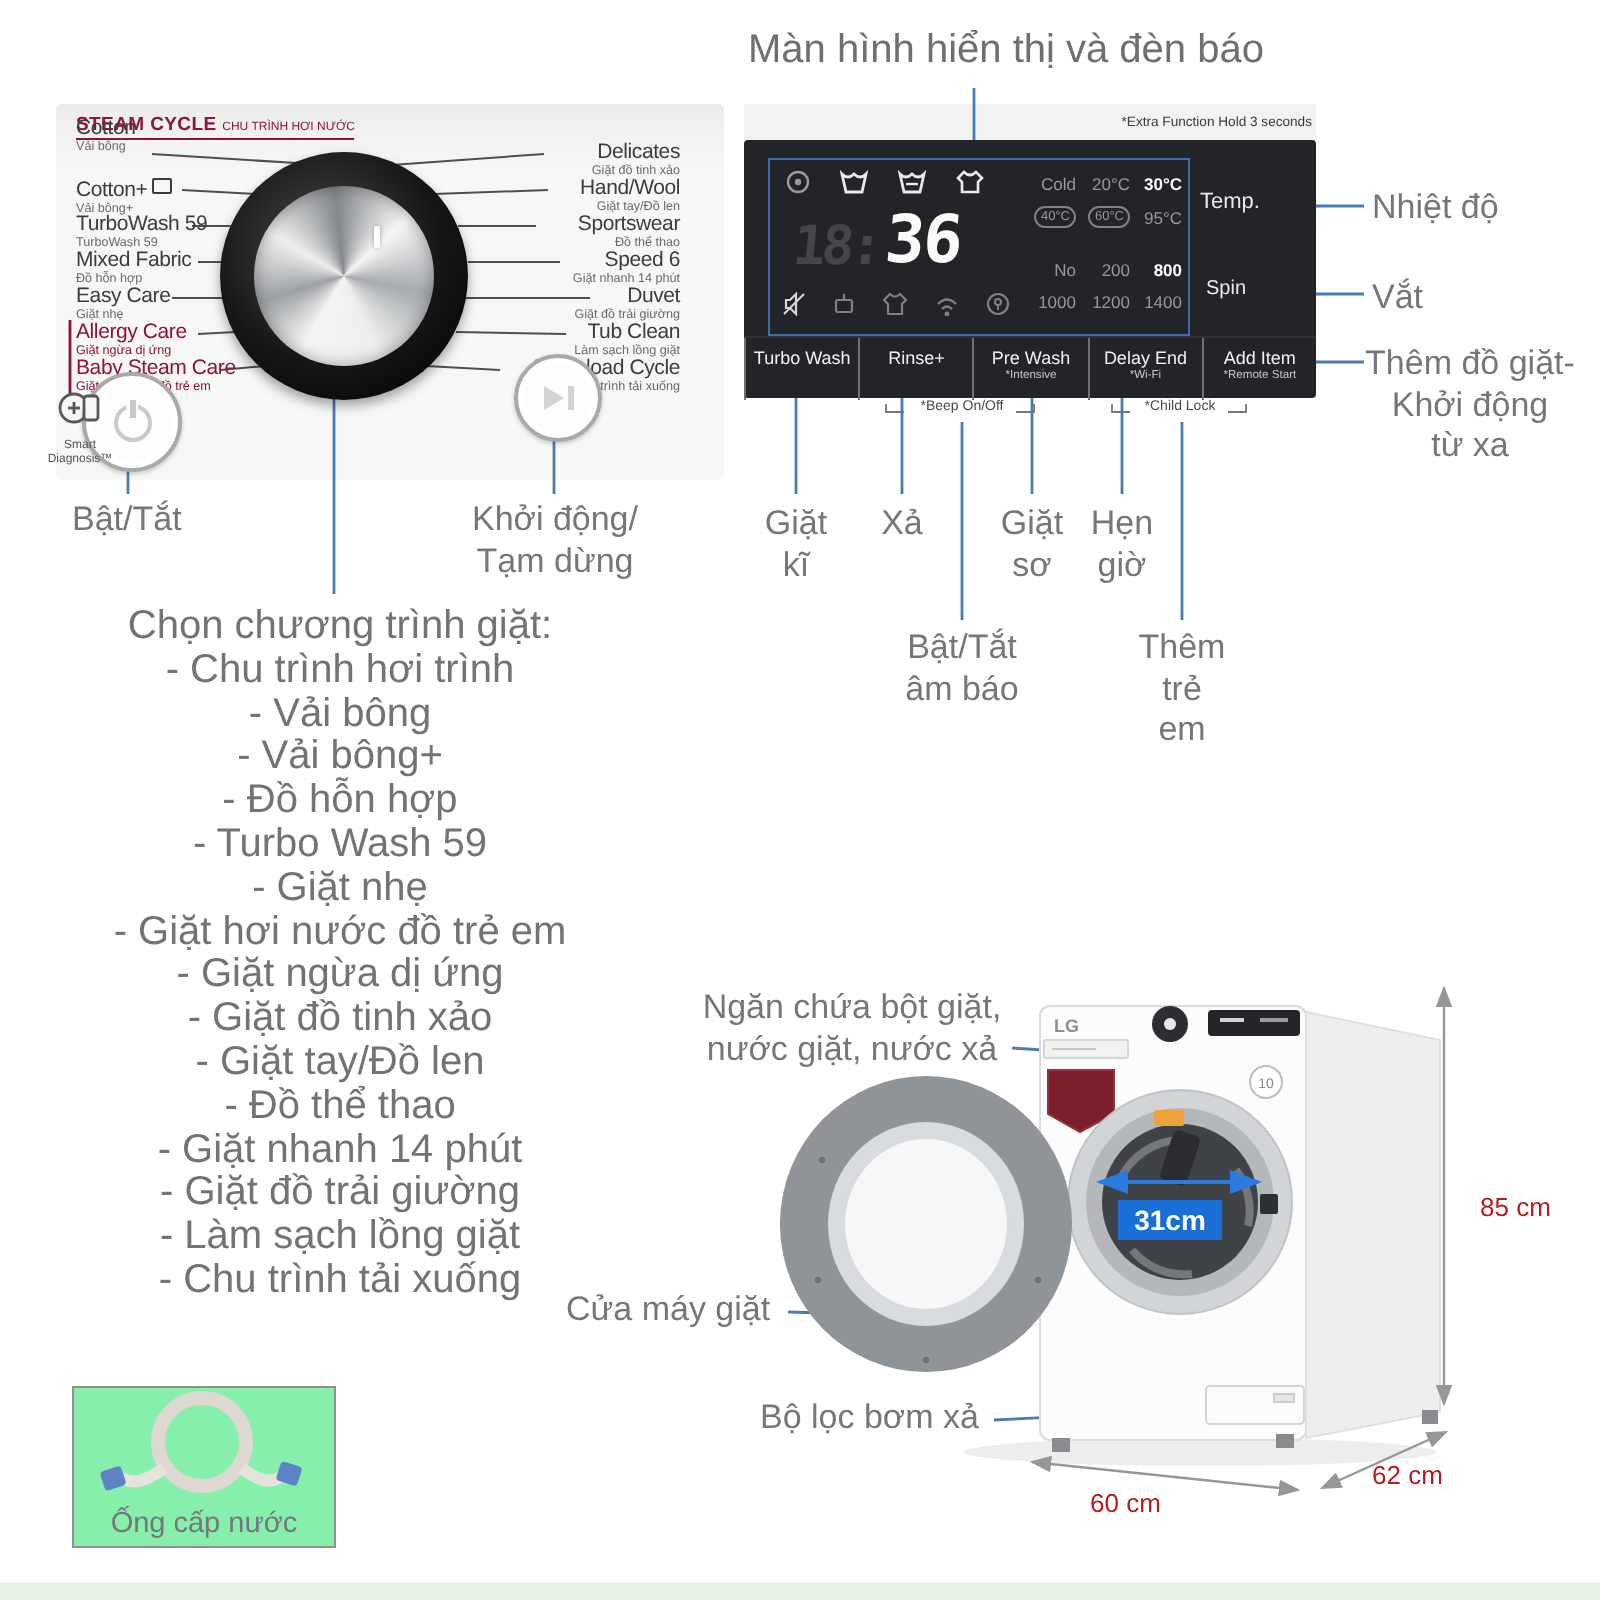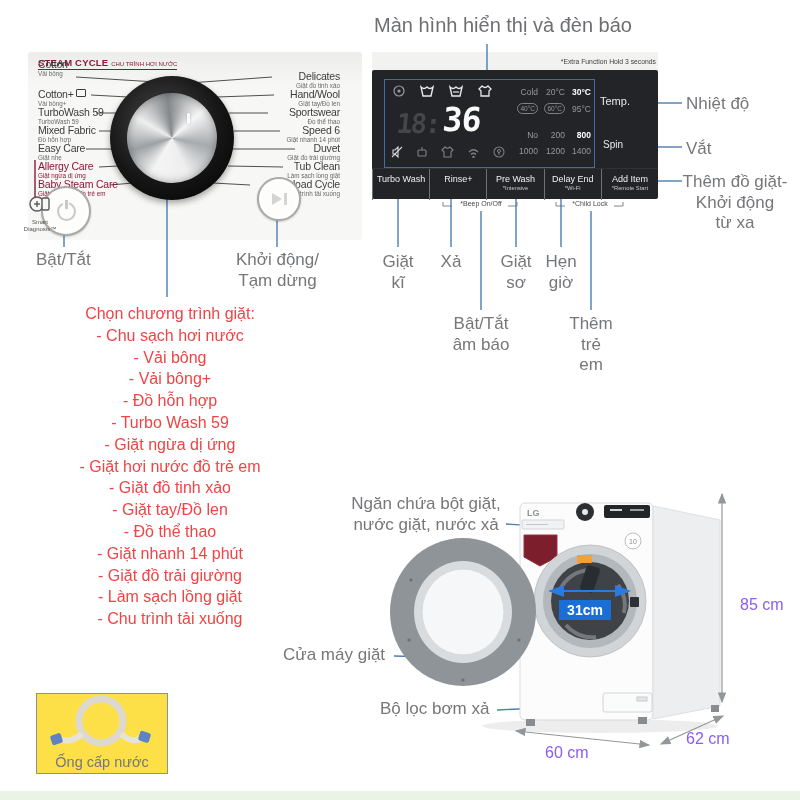--- a/index.html
+++ b/index.html
@@ -57,26 +57,26 @@
   .obtn .lab{font-size:9px;margin-top:5px;white-space:nowrap;}
   .obtn .sub{font-size:5.8px;color:#c9cacd;margin-top:1px;}
   .note7{font-size:7px;color:#48494b;text-align:center;z-index:3;}
   
   .anno{position:absolute;color:#76777a;font-size:17px;line-height:1.22;white-space:pre-line;z-index:3;}
   .anno.center{text-align:center;}
   .title{left:374px;top:14px;font-size:20px;color:#6e6f72;z-index:3;}
   .extra{left:480px;top:58px;width:176px;text-align:right;font-size:6.8px;color:#3c3c3e;z-index:3;}
   
   .guide{left:55px;top:303px;width:230px;text-align:center;z-index:3;}
-  .guide div{font-size:16px;color:#ef4444;line-height:21.8px;}
+  .guide div{font-size:20px;color:#737373;line-height:21.8px;}
   
   .acc-title{left:30px;top:665px;font-size:17px;color:#76777a;z-index:3;}
-  .acc-box{left:36px;top:693px;width:130px;height:79px;border:1px solid #8f9092;z-index:2;background:#fde047;}
+  .acc-box{left:36px;top:693px;width:130px;height:79px;border:1px solid #8f9092;z-index:2;background:#86efac;}
   .acc-label{position:absolute;left:0;bottom:3px;width:100%;text-align:center;font-size:14.5px;color:#76777a;}
-  .dimtxt{position:absolute;font-size:16px;color:#8b5cf6;z-index:3;}
+  .dimtxt{position:absolute;font-size:13px;color:#b91c1c;z-index:3;}
   .footer-strip{left:0;top:791px;width:800px;height:9px;background:#e9f3e6;z-index:0;}
 </style>
 </head>
 <body>
 
 <div class="page">
 
   <div class="abs ctrl-bg"></div>
   <div class="abs disp-strip"></div>
   <div class="abs footer-strip"></div>
@@ -391,27 +391,28 @@
 trẻ
 em</div>
   <div class="abs anno" style="left:686px;top:94px;">Nhiệt độ</div>
   <div class="abs anno" style="left:686px;top:139px;">Vắt</div>
   <div class="abs anno center" style="left:672px;top:172px;width:126px;">Thêm đồ giặt-
 Khởi động
 từ xa</div>
 
   <div class="abs guide">
     <div>Chọn chương trình giặt:</div>
-    <div>- Chu sạch hơi nước</div>
+    <div>- Chu trình hơi trình</div>
     <div>- Vải bông</div>
     <div>- Vải bông+</div>
     <div>- Đồ hỗn hợp</div>
     <div>- Turbo Wash 59</div>
+    <div>- Giặt nhẹ</div>
+    <div>- Giặt hơi nước đồ trẻ em</div>
     <div>- Giặt ngừa dị ứng</div>
-    <div>- Giặt hơi nước đồ trẻ em</div>
     <div>- Giặt đồ tinh xảo</div>
     <div>- Giặt tay/Đồ len</div>
     <div>- Đồ thể thao</div>
     <div>- Giặt nhanh 14 phút</div>
     <div>- Giặt đồ trải giường</div>
     <div>- Làm sạch lồng giặt</div>
     <div>- Chu trình tải xuống</div>
   </div>
 
   <div class="abs acc-box">

